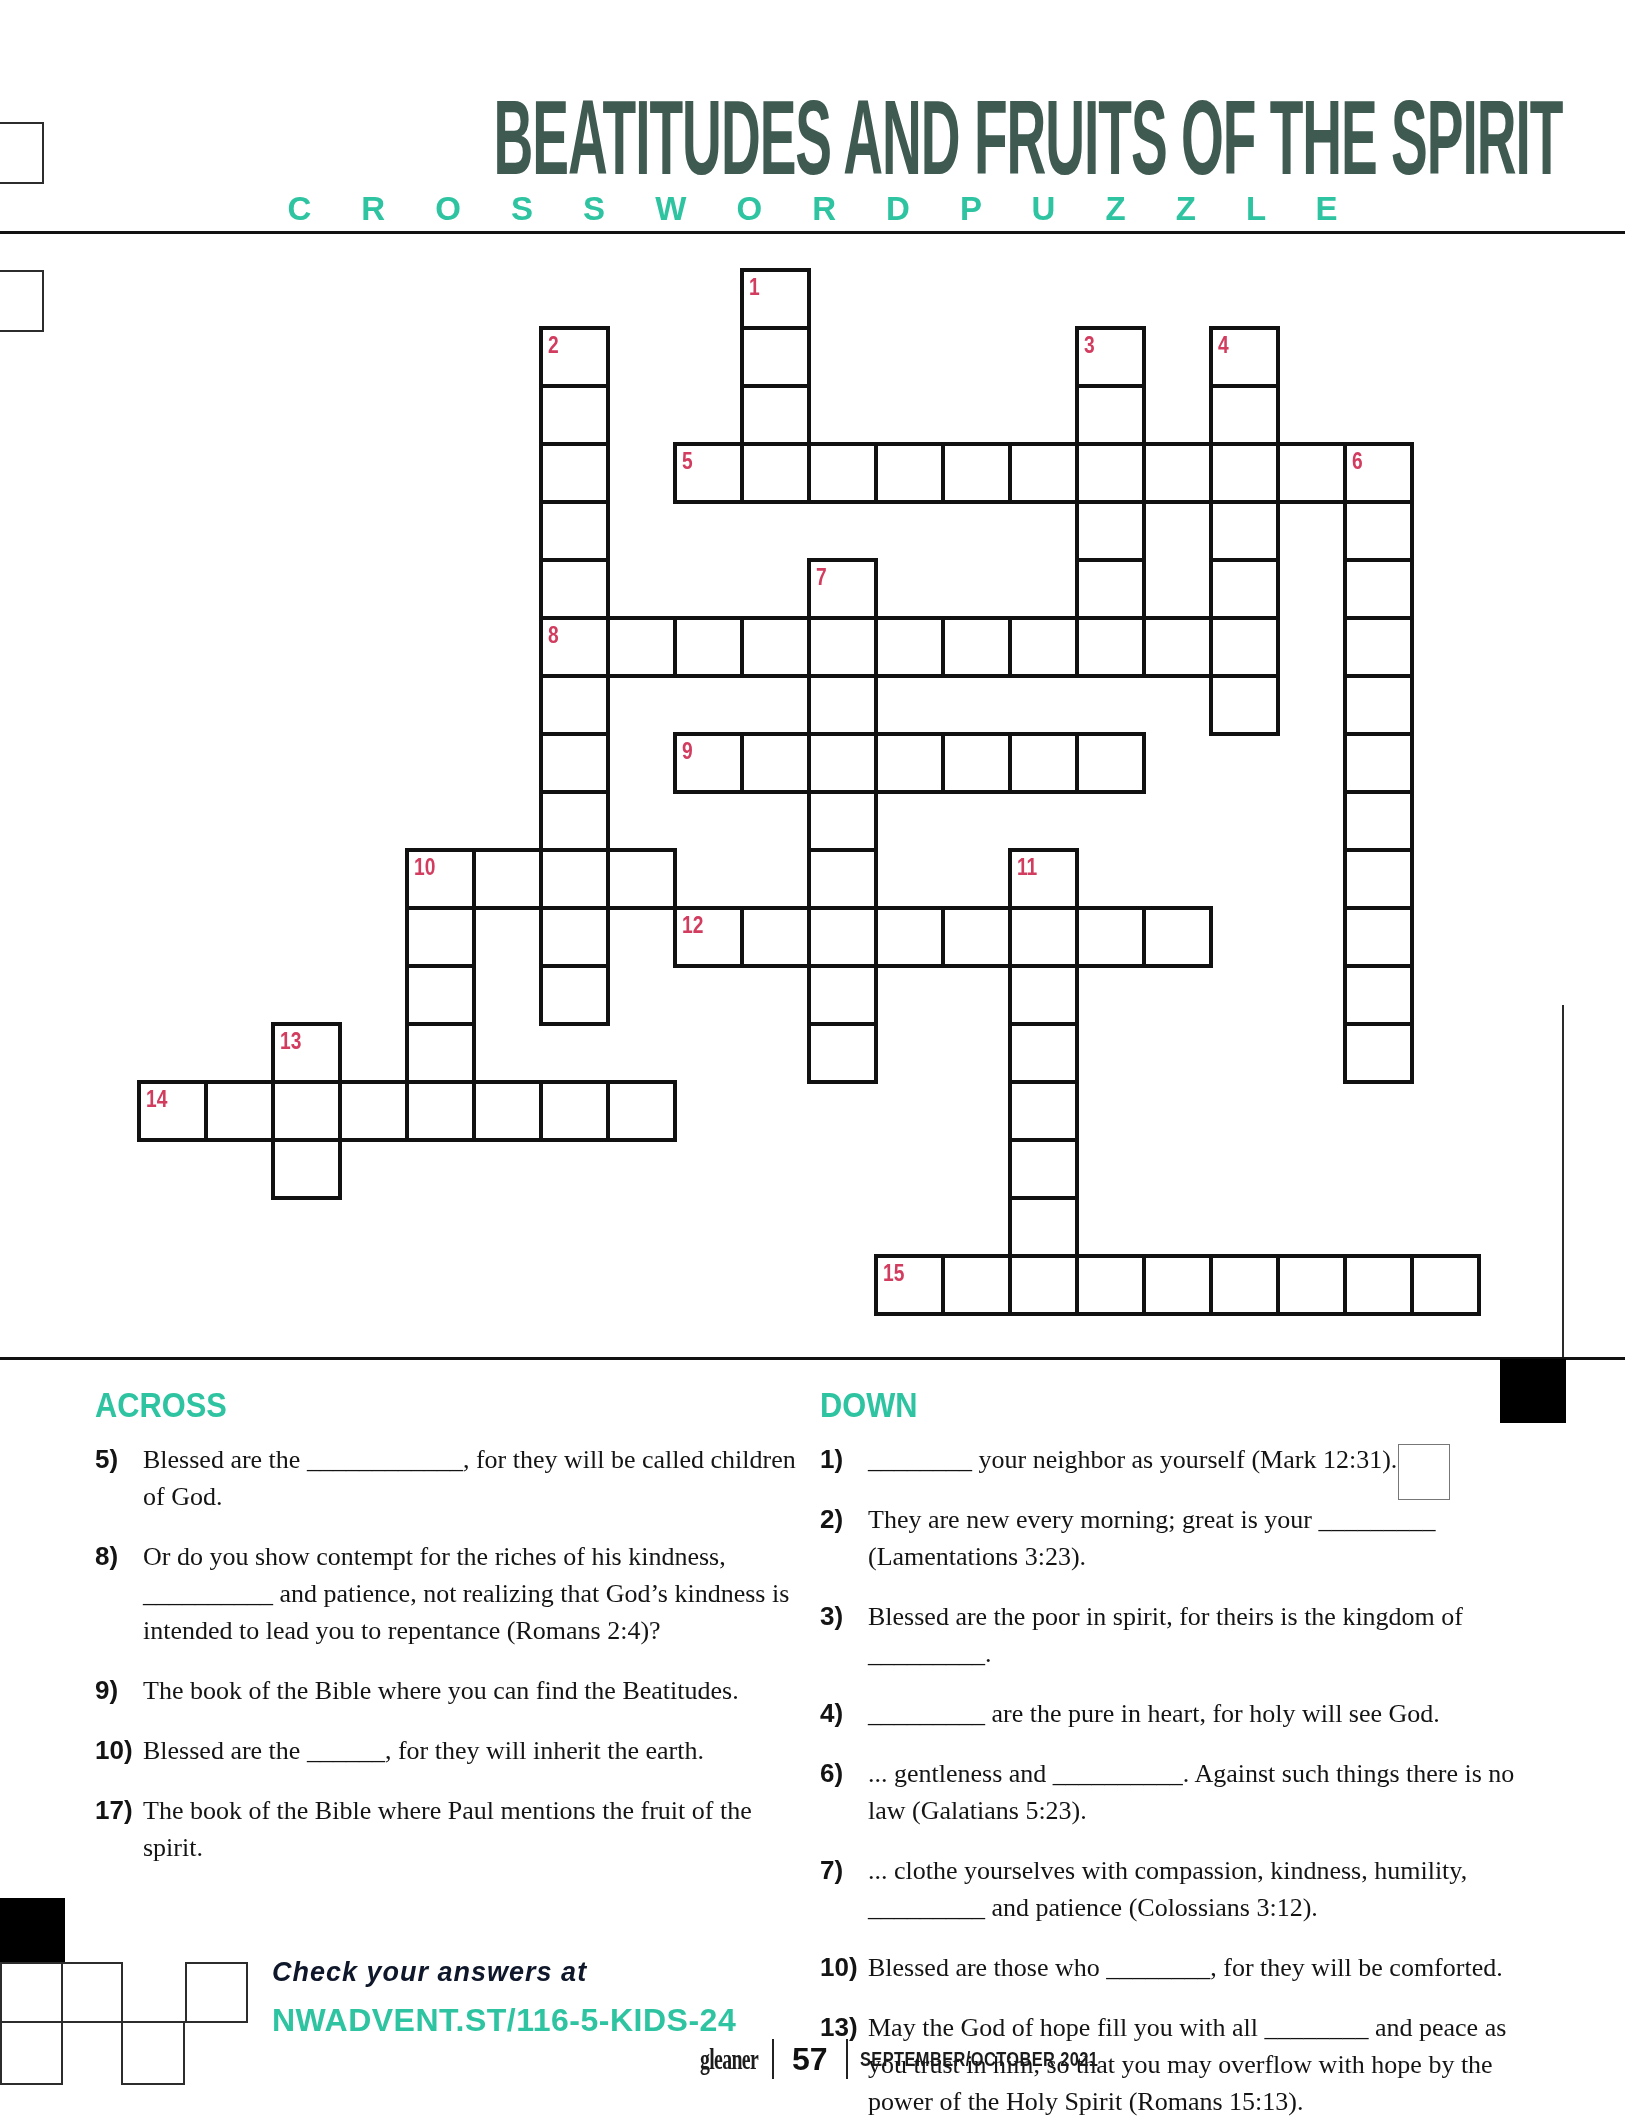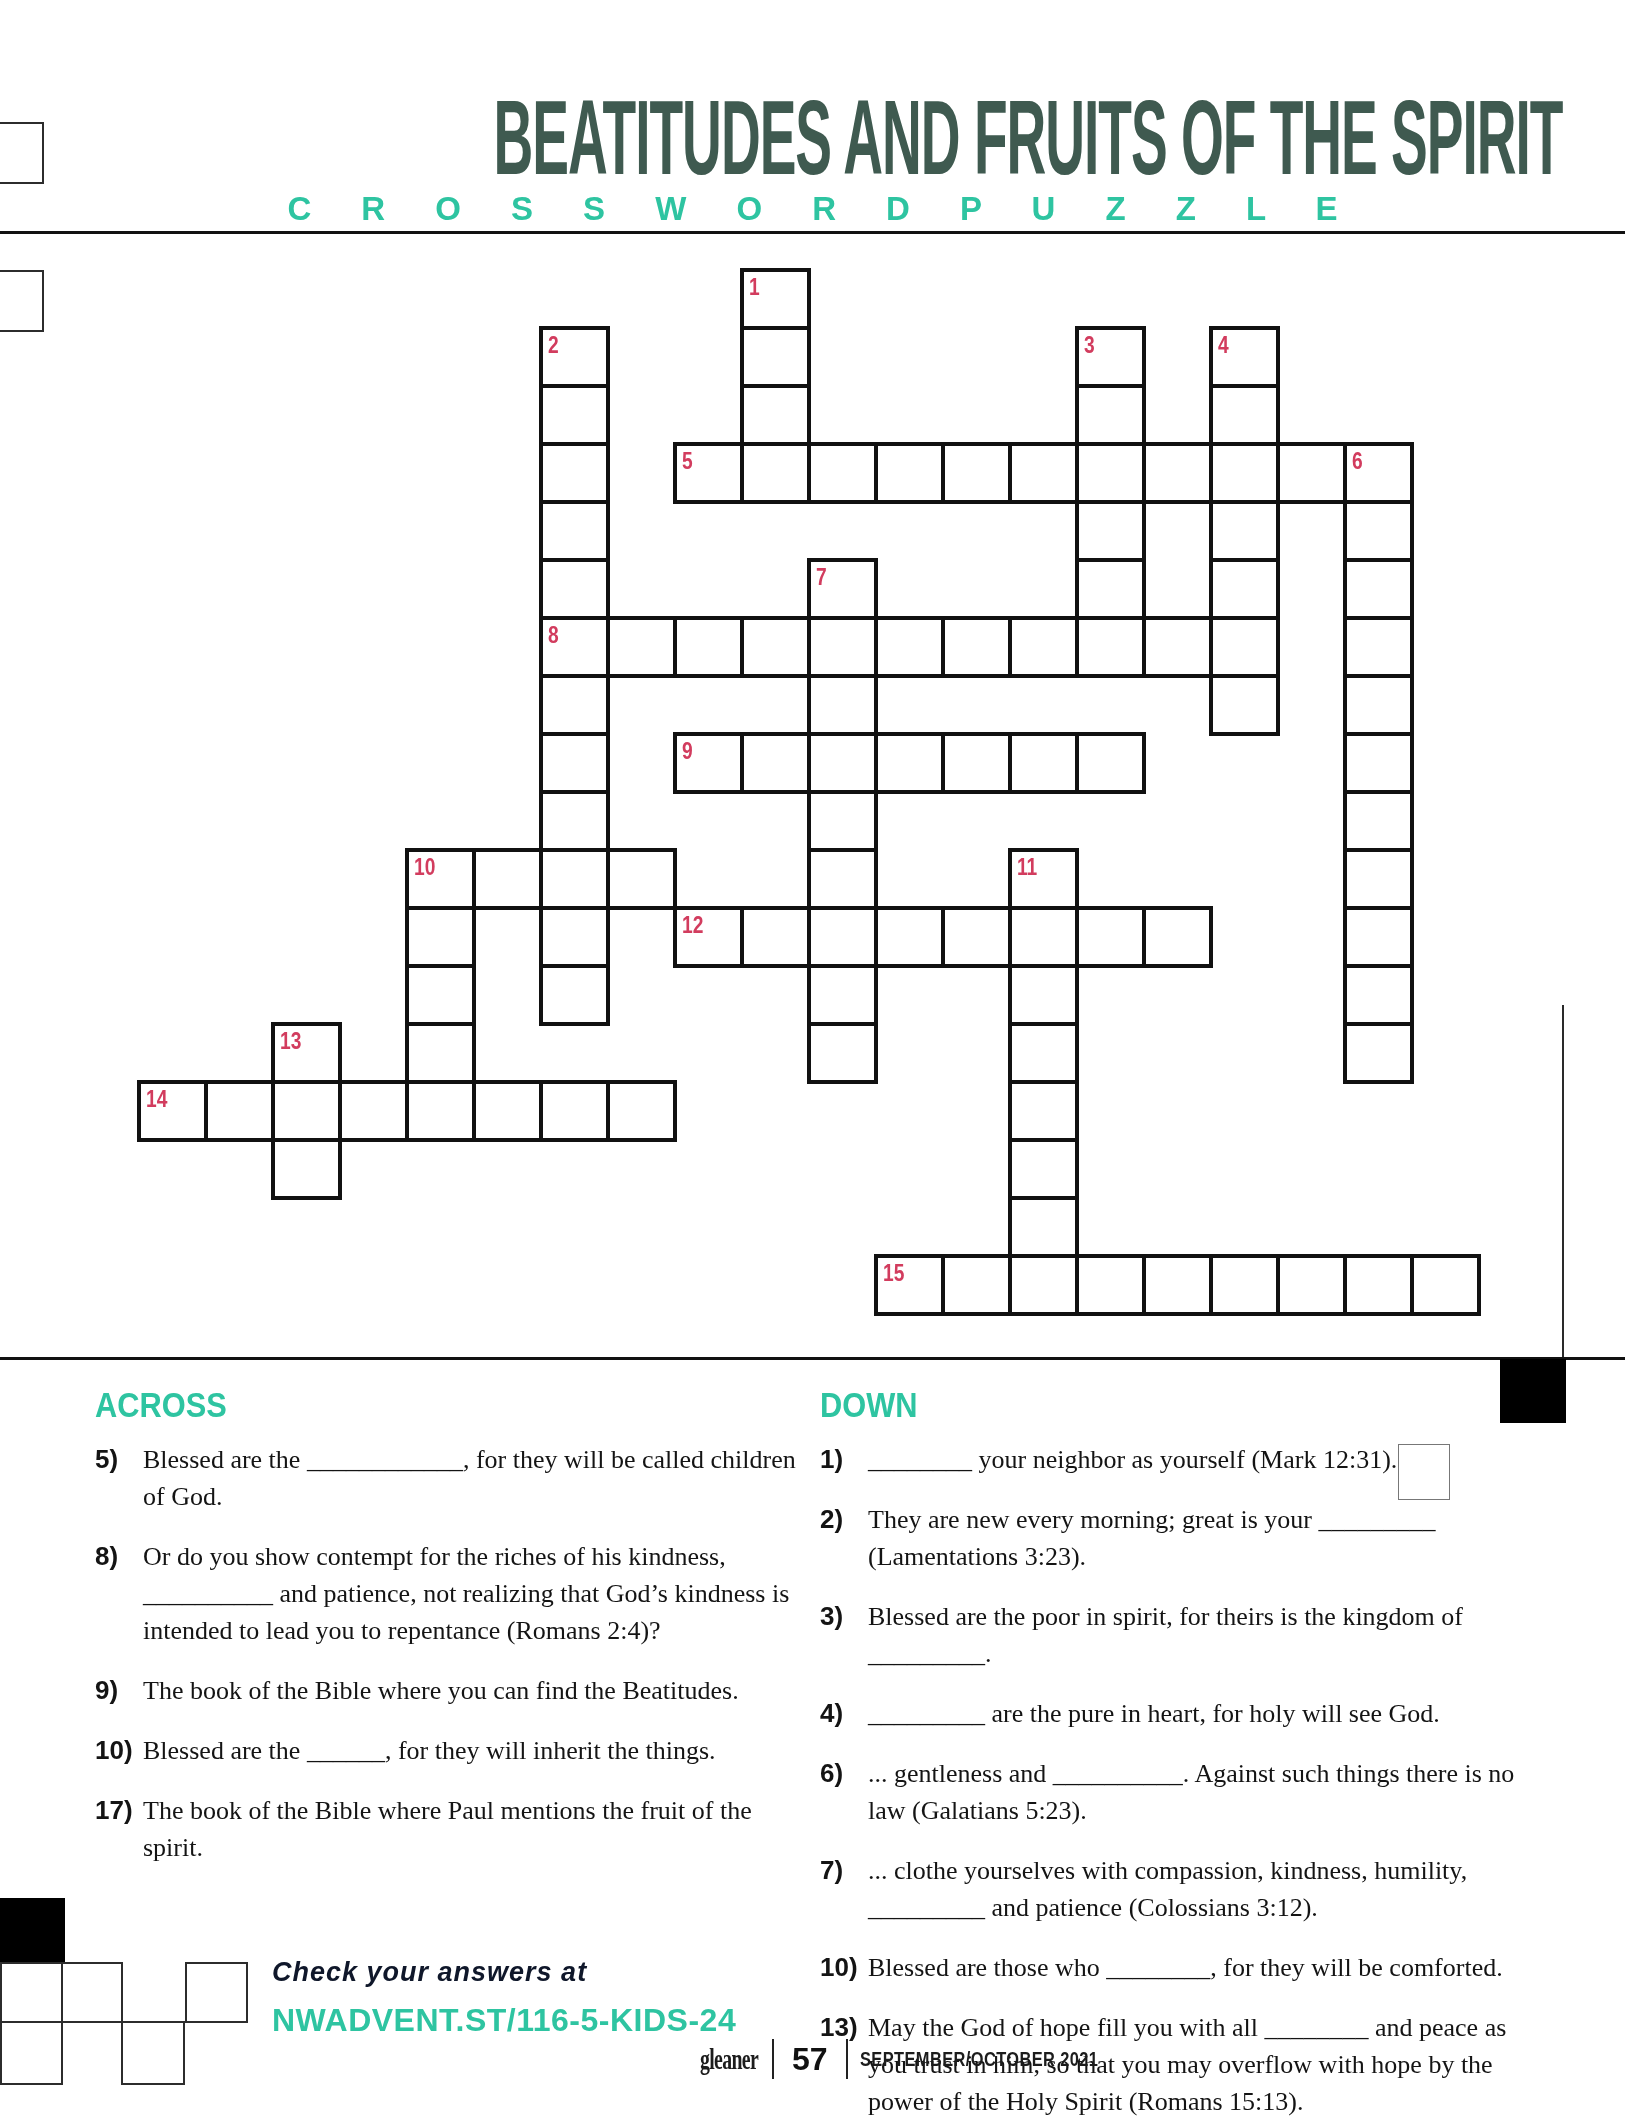--- a/index.html
+++ b/index.html
@@ -231,21 +231,21 @@
     <span class="clue-text">Or do you show contempt for the riches of his kindness, __________ and patience, not realizing that God’s kindness is intended to lead you to repentance (Romans 2:4)?</span>
   </div>
 
   <div class="clue">
     <span class="clue-num">9)</span>
     <span class="clue-text">The book of the Bible where you can find the Beatitudes.</span>
   </div>
 
   <div class="clue">
     <span class="clue-num">10)</span>
-    <span class="clue-text">Blessed are the ______, for they will inherit the things.</span>
+    <span class="clue-text">Blessed are the ______, for they will inherit the earth.</span>
   </div>
 
 
 
   <div class="clue">
     <span class="clue-num">17)</span>
     <span class="clue-text">The book of the Bible where Paul mentions the fruit of the spirit.</span>
   </div>
 </div>
   </div>

